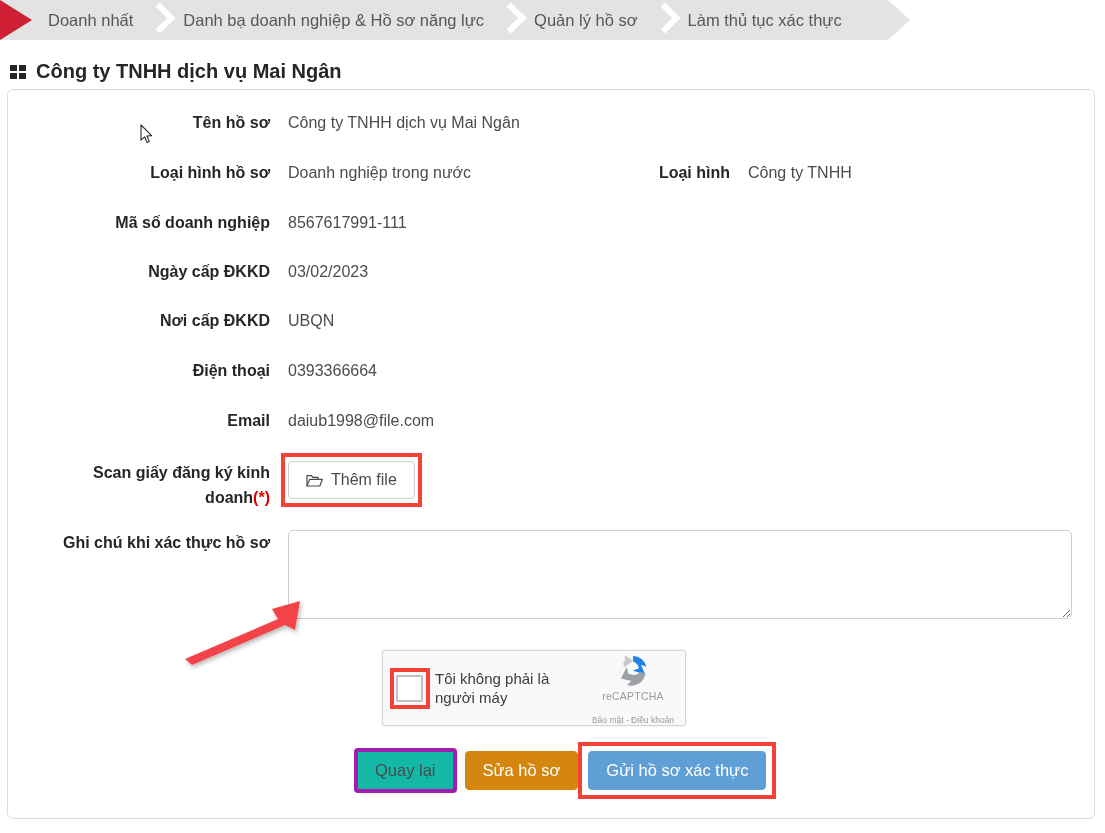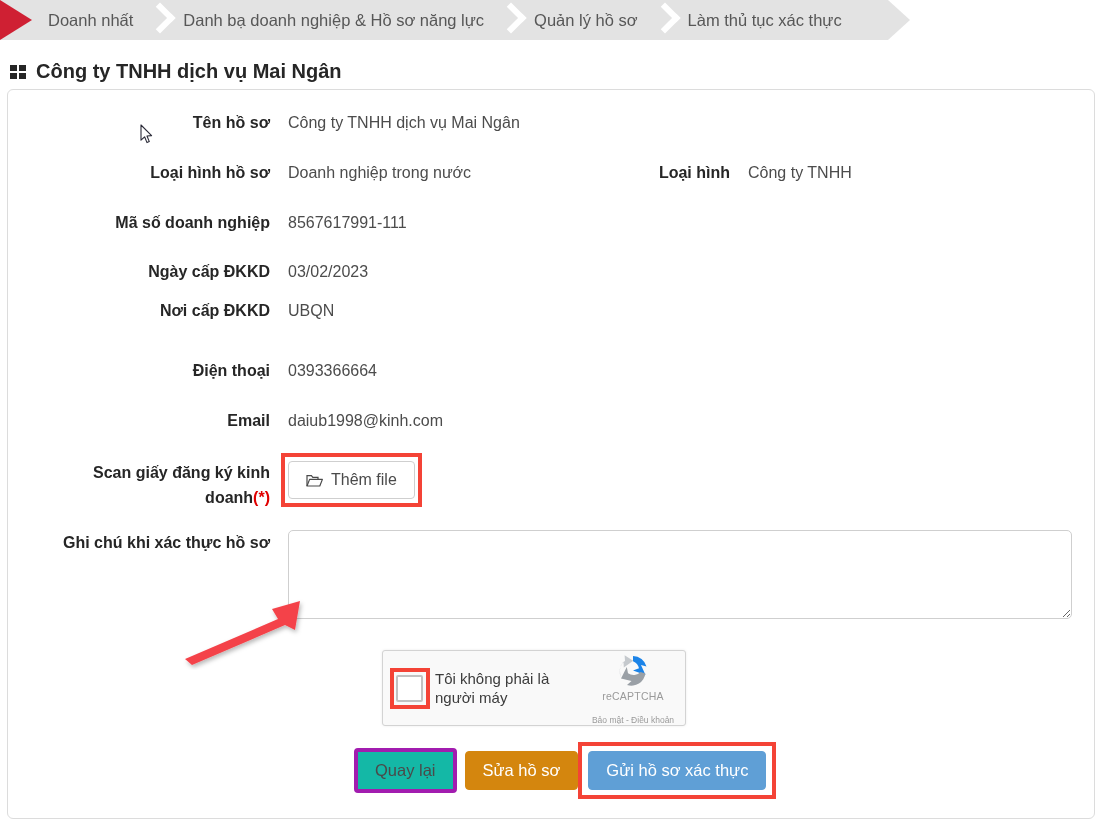--- a/index.html
+++ b/index.html
@@ -145,21 +145,21 @@
     line-height: 22px;
     padding-left: 18px;
     white-space: nowrap;
   }
   .req { color: #e00000; }
 
   .row1 { left: 50px; top: 112px; }
   .row2 { left: 50px; top: 162px; }
   .row3 { left: 50px; top: 212px; }
   .row4 { left: 50px; top: 261px; }
-  .row5 { left: 50px; top: 300px; }
+  .row5 { left: 50px; top: 310px; }
   .row6 { left: 50px; top: 360px; }
   .row7 { left: 50px; top: 410px; }
 
   .row2-right {
     position: absolute;
     left: 560px;
     top: 162px;
     display: flex;
     align-items: flex-start;
   }
@@ -450,21 +450,21 @@
   <div class="f-value">UBQN</div>
 </div>
 
 <div class="form-row row6">
   <div class="f-label">Điện thoại</div>
   <div class="f-value">0393366664</div>
 </div>
 
 <div class="form-row row7">
   <div class="f-label">Email</div>
-  <div class="f-value">daiub1998@kinh.com</div>
+  <div class="f-value">daiub1998@file.com</div>
 </div>
 
 <div class="scan-row">
   <div class="scan-label">
     <span>Scan giấy đăng ký kinh doanh</span><span class="req">(*)</span>
   </div>
   <div class="scan-btn-wrap">
     <button class="add-file-btn">
       <span class="folder-icon">
         <svg width="17" height="13" viewBox="0 0 17 13">

